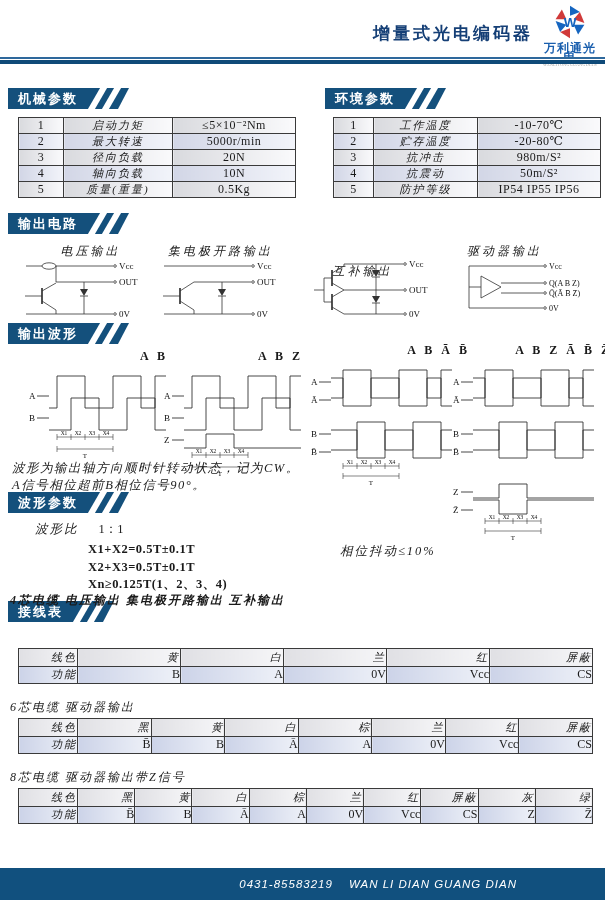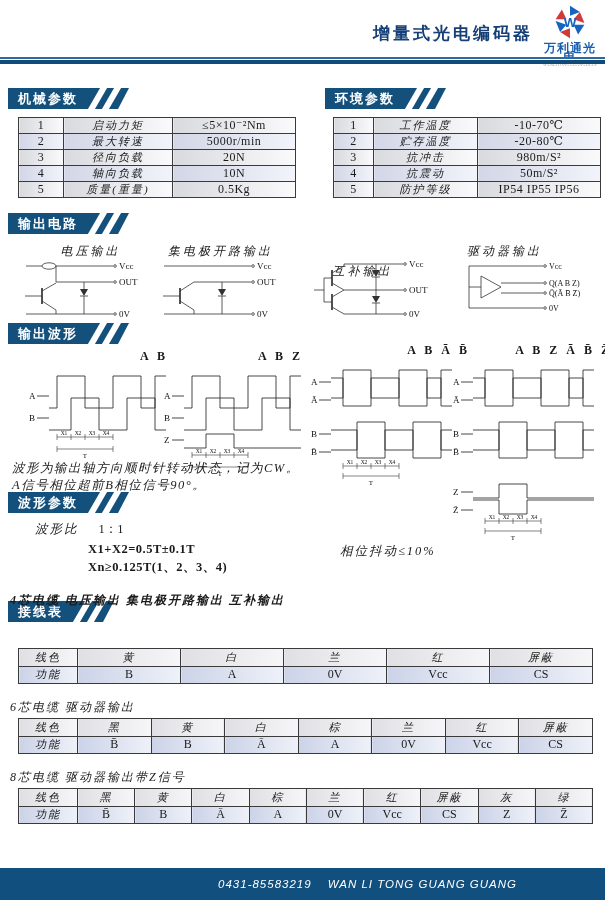--- a/index.html
+++ b/index.html
@@ -28,21 +28,21 @@
   table{border-collapse:collapse;table-layout:fixed;}
   .ptable{position:absolute;font-size:11px;}
   .ptable td{border:1px solid #3a3a3a;height:14.2px;text-align:center;padding:0;overflow:hidden;}
   .ptable tr:nth-child(odd) td{background:linear-gradient(to right,#d9dade,#fafafc);}
   .ptable tr:nth-child(even) td{background:linear-gradient(to right,#d2d6e6,#f2f4fa);}
   .cn{font-style:italic;letter-spacing:2px;}
   .val{font-size:12px;letter-spacing:0.5px;}
 
   
   .wtable{position:absolute;width:575px;font-size:11px;}
-  .wtable td{border:1px solid #3a3a3a;height:16.5px;text-align:center;padding:0;overflow:hidden;margin-top:19px;}
+  .wtable td{border:1px solid #3a3a3a;height:16.5px;text-align:right;padding:0;overflow:hidden;margin-top:19px;}
   .wtable tr:nth-child(1) td{background:linear-gradient(to right,#e0e0e4,#f6f6f8);}
   .wtable tr:nth-child(2) td{background:linear-gradient(to right,#ccd3e8,#eef1f8);}
   .wtable td:first-child{width:58px;background:linear-gradient(to right,#c9cdd9,#dcdfe8);}
   .wtable .fn{font-size:12px;}
   .wcap{position:absolute;font-size:12px;font-style:italic;letter-spacing:2px;}
 
   
   .dtitle{position:absolute;font-size:12px;font-style:italic;letter-spacing:3px;text-align:center;}
   .wtitle{position:absolute;font-size:12px;letter-spacing:3px;text-align:right;font-weight:bold;}
   svg{position:absolute;overflow:visible;}
@@ -391,20 +391,21 @@
         <i></i>
         <i></i>
       </span>
   </div>
   <div class="ratio" style="left:35px;top:521px;">
     <span class="cn">波形比</span>
     <span>1：1</span>
   </div>
   <div class="formulas" style="left:88px;top:541px;">
     <div>X1+X2=0.5T±0.1T</div>
+    <div>X2+X3=0.5T±0.1T</div>
     <div>Xn≥0.125T(1、2、3、4)</div>
   </div>
   <div class="jitter" style="left:340px;top:543px;">相位抖动≤10%</div>
 
   <div class="sec-hdr" style="left:8px;top:601px;">
     <span class="sec-label">接线表</span>
     <span class="sec-slashes">
         <i></i>
         <i></i>
       </span>
@@ -483,16 +484,16 @@
       <td class="fn">Vcc</td>
       <td class="fn">CS</td>
       <td class="fn">Z</td>
       <td class="fn">Z̄</td>
     </tr>
   </tbody>
     </table>
 
   <div class="footer">
     <span>0431-85583219</span>
-    <span>WAN LI TONG GUANG GUANG</span>
+    <span>WAN LI DIAN GUANG DIAN</span>
   </div>
 
 </div>
 
 </body></html>

